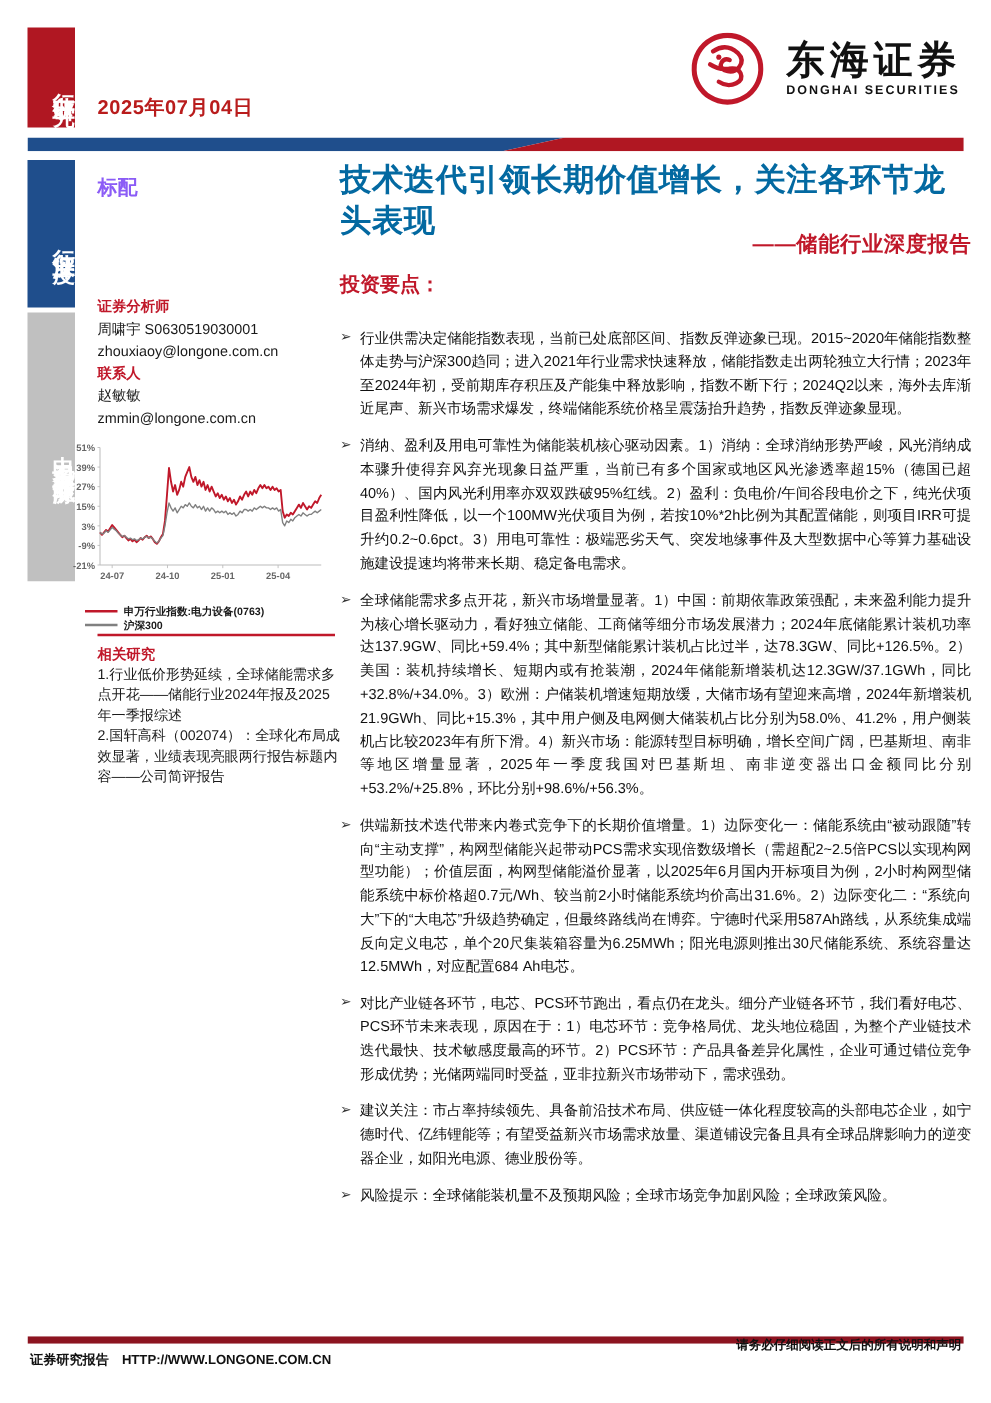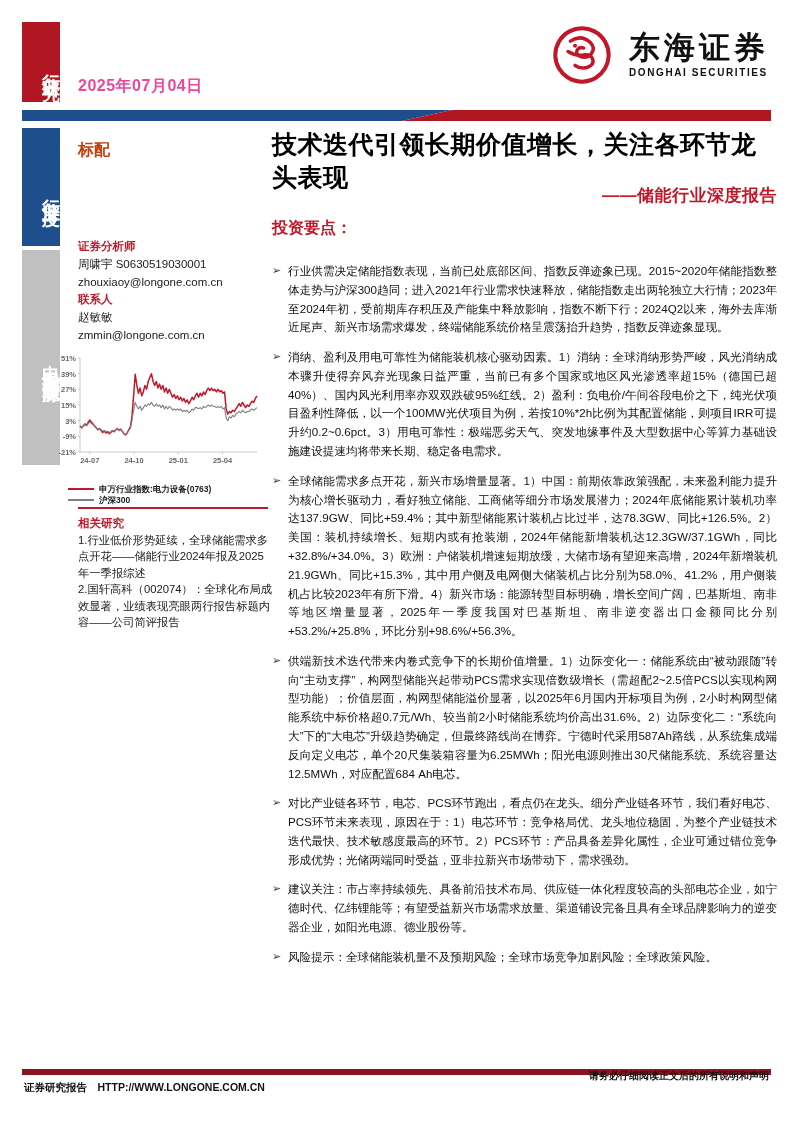--- a/index.html
+++ b/index.html
@@ -46,31 +46,31 @@
     font-family: "Liberation Serif", "DejaVu Serif", serif;
   }
   .logo-en {
     font-size: 10px; font-weight: bold; letter-spacing: 1.6px;
     color: #111; margin-top: 2px;
   }
 
   
   .report-date {
     position: absolute; left: 78px; top: 76px;
-    font-size: 16px; font-weight: bold; color: #ec4899;
+    font-size: 16px; font-weight: bold; color: #b91c1c;
     letter-spacing: 0.5px;
   }
 
   
   .topbar { position: absolute; left: 22px; top: 110px; width: 749px; height: 11px; }
 
   
   .rating {
     position: absolute; left: 78px; top: 140px;
-    font-size: 16px; font-weight: bold; color: #c2410c;
+    font-size: 16px; font-weight: bold; color: #8b5cf6;
   }
   .left-col {
     position: absolute; left: 78px; top: 238px; width: 190px;
   }
   .lbl-red { font-size: 11.5px; font-weight: bold; color: #c0182a; line-height: 1.55; }
   .lbl-txt { font-size: 11.5px; color: #1a1a1a; line-height: 1.55; }
 
   
   .chart-box { position: absolute; left: 46px; top: 352px; width: 215px; font-weight: bold; }
   .chart-svg { display: block; }
@@ -81,21 +81,21 @@
 
   .hr-red { position: absolute; left: 78px; top: 507px; width: 190px; height: 1.5px; background: #c0182a; }
 
   .related { position: absolute; left: 78px; top: 516px; width: 196px; }
   .related-title { font-size: 11.5px; font-weight: bold; color: #c0182a; margin-bottom: 1px; }
   .related-item { font-size: 11.3px; color: #1a1a1a; line-height: 1.45; }
 
   
   .title {
     position: absolute; left: 272px; top: 128px; width: 505px;
-    font-size: 25px; font-weight: bold; color: #000000;
+    font-size: 25px; font-weight: bold; color: #0369a1;
     line-height: 1.32; letter-spacing: 0.5px;
   }
   .subtitle {
     position: absolute; left: 272px; top: 184px; width: 505px;
     text-align: right; font-size: 17px; font-weight: bold;
     color: #c0182a; letter-spacing: 0.5px;
   }
   .points-head {
     position: absolute; left: 272px; top: 218px;
     font-size: 16px; font-weight: bold; color: #c0182a;

